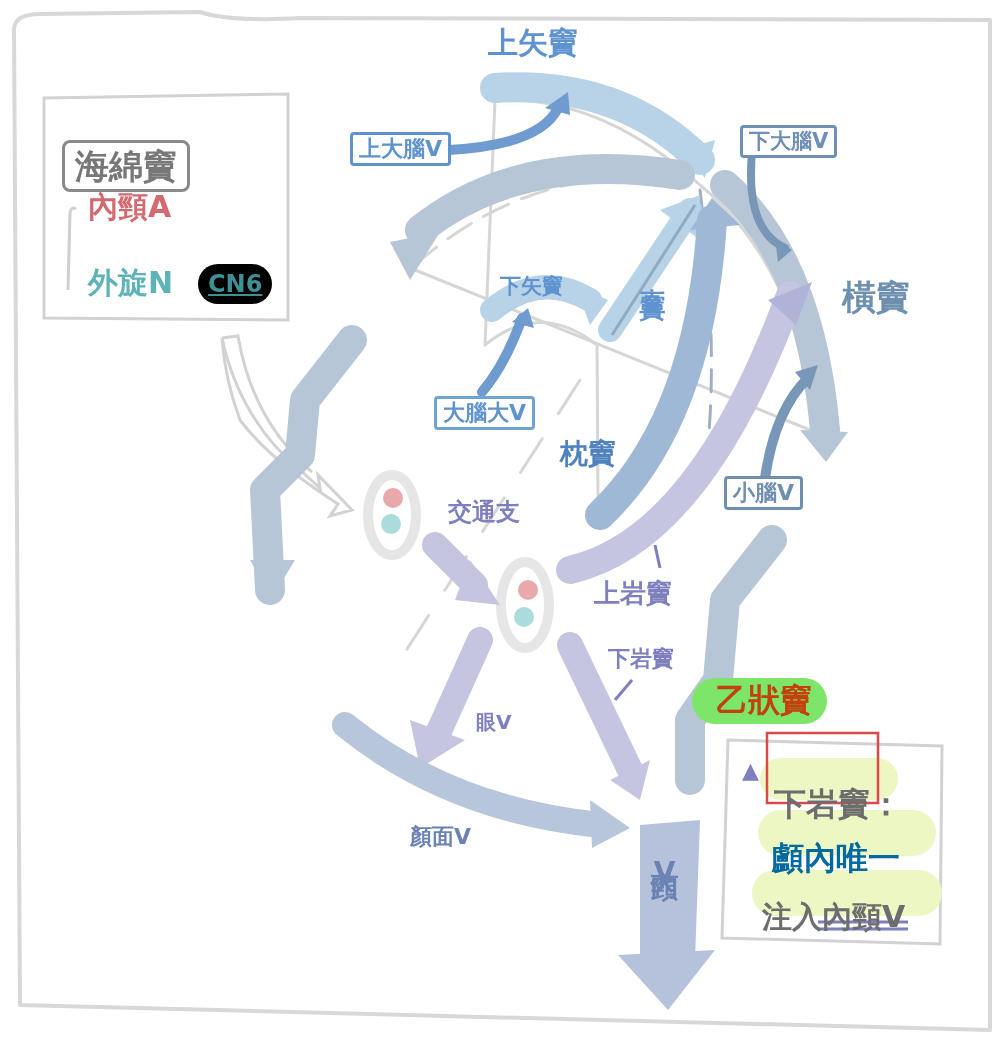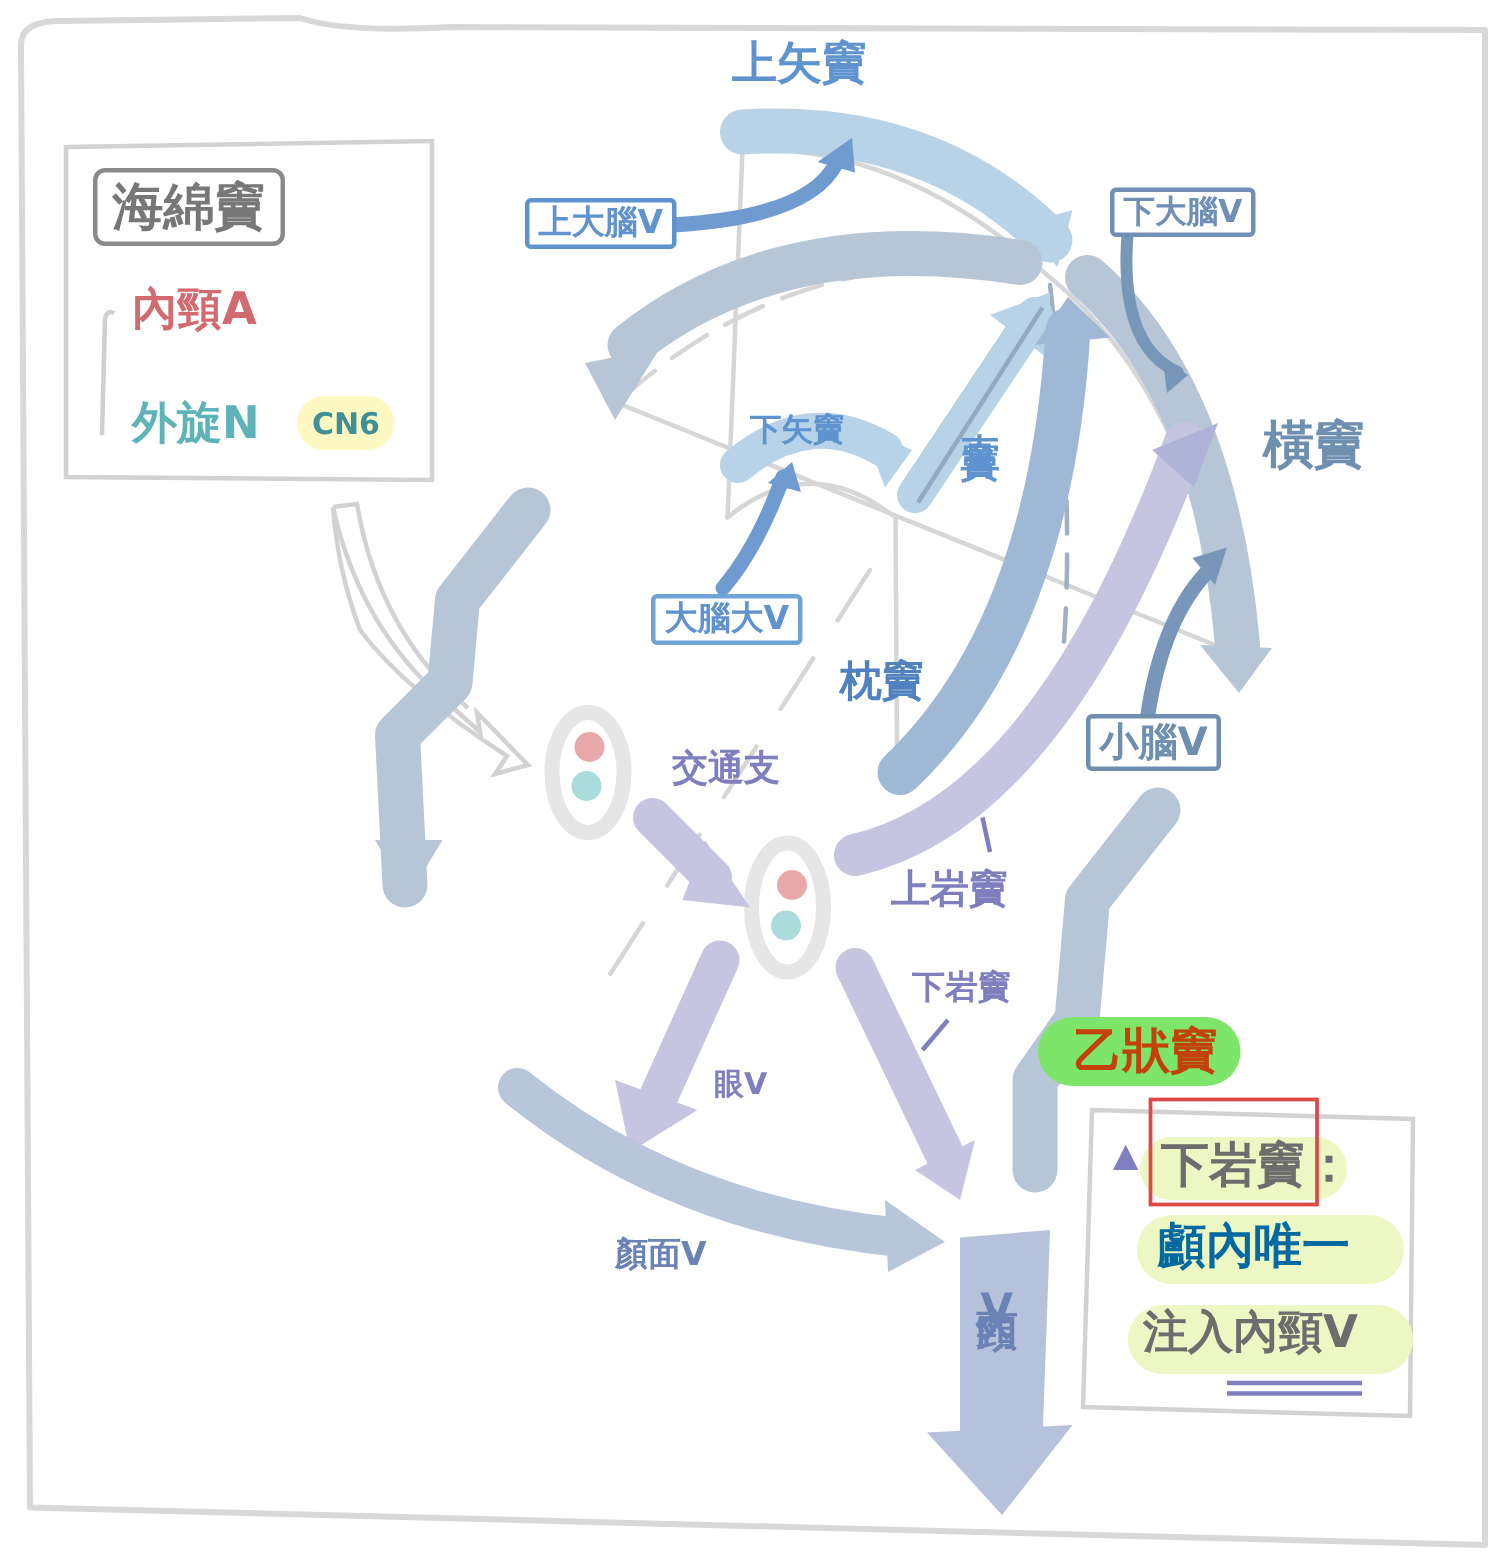--- a/index.html
+++ b/index.html
@@ -5,21 +5,21 @@
     html, body { margin: 0; padding: 0; background: #ffffff; }
     body { width: 1000px; height: 1041px; position: relative; overflow: hidden;
            font-family: "DejaVu Sans", sans-serif; }
     #canvas { position: absolute; left: 0; top: 0; width: 1000px; height: 1041px; }
     .lbl { position: absolute; white-space: nowrap; font-weight: bold; line-height: 1; }
     .boxed { border: 3px solid; border-radius: 4px; padding: 3px 6px; background: #fff; }
     .c-blue { color: #5f93cf; }
     .c-blue-dk { color: #6f8fb6; }
     .c-purple { color: #7d7fbe; }
     .c-slate { color: #6f8fb0; }
-    .c-gray { color: #777777; }
+    .c-gray { color: #777777; margin-top: 28px; }
     .c-red { color: #d26a70; }
     .c-teal { color: #5db3b8; }
     .vert { writing-mode: vertical-rl; text-orientation: upright; letter-spacing: 4px; }
   </style>
 </head>
 <body>
 
 <svg id="canvas" viewBox="0 0 1000 1041" xmlns="http://www.w3.org/2000/svg">
 
   <path d="M14,30 Q14,14 40,14 L200,12 Q230,22 300,18 L990,20 L990,1030 L20,1005 Z" fill="none" stroke="#d8d8d8" stroke-width="4" stroke-linejoin="round"></path>
@@ -110,31 +110,31 @@
   <rect x="758" y="810" width="178" height="46" rx="23" fill="#ecf7c4"></rect>
   <rect x="752" y="870" width="190" height="46" rx="23" fill="#ecf7c4"></rect>
   <rect x="767" y="733" width="111" height="70" fill="none" stroke="#e04848" stroke-width="2.5"></rect>
   <line x1="818" y1="922" x2="908" y2="922" stroke="#7d7fbe" stroke-width="3"></line>
   <line x1="818" y1="929" x2="908" y2="929" stroke="#7d7fbe" stroke-width="3"></line>
 </svg>
 
 <div class="lbl c-gray boxed" style="left:62px;top:112px;font-size:34px;border-color:#8a8a8a;border-radius:8px;padding:6px 10px;">海綿竇</div>
 <div class="lbl c-red" style="left:88px;top:192px;font-size:30px;">內頸A</div>
 <div class="lbl c-teal" style="left:88px;top:268px;font-size:30px;">外旋N</div>
-<div class="lbl" style="left:198px;top:264px;font-size:20px;background:#fef9c3;color:#3e8f96;border-radius:20px;padding:8px 10px;">CN6</div>
+<div class="lbl" style="left:198px;top:264px;font-size:24px;background:#000000;color:#3e8f96;border-radius:20px;padding:8px 10px;text-decoration:underline;">CN6</div>
 
 <div class="lbl c-blue" style="left:488px;top:28px;font-size:30px;">上矢竇</div>
 <div class="lbl c-blue boxed" style="left:350px;top:132px;font-size:22px;border-color:#5f93cf;">上大腦V</div>
 <div class="lbl c-blue-dk boxed" style="left:740px;top:114px;font-size:21px;border-color:#6f8fb6;margin-top:11px;">下大腦V</div>
 <div class="lbl c-slate" style="left:842px;top:280px;font-size:34px;">橫竇</div>
 <div class="lbl c-blue" style="left:500px;top:252px;font-size:21px;margin-top:24px;">下矢竇</div>
 <div class="lbl c-blue vert" style="left:640px;top:268px;font-size:26px;">直竇</div>
 <div class="lbl c-blue boxed" style="left:392px;top:396px;font-size:22px;border-color:#6fa3d6;margin-left:42px;">大腦大V</div>
 <div class="lbl c-blue" style="left:560px;top:440px;font-size:28px;color:#4f82bf;">枕竇</div>
-<div class="lbl c-slate boxed" style="left:724px;top:476px;font-size:26px;border-color:#6f8fb0;">小腦V</div>
+<div class="lbl c-slate boxed" style="left:724px;top:476px;font-size:22px;border-color:#6f8fb0;">小腦V</div>
 
 <div class="lbl c-purple" style="left:448px;top:500px;font-size:24px;">交通支</div>
 <div class="lbl c-purple" style="left:594px;top:580px;font-size:26px;">上岩竇</div>
 <div class="lbl c-purple" style="left:608px;top:648px;font-size:22px;">下岩竇</div>
 <div class="lbl" style="left:716px;top:684px;font-size:32px;color:#c2410c;">乙狀竇</div>
 <div class="lbl c-purple" style="left:476px;top:712px;font-size:20px;">眼V</div>
 <div class="lbl c-slate" style="left:410px;top:826px;font-size:22px;color:#6b82b5;">顏面V</div>
 <div class="lbl vert" style="left:650px;top:848px;font-size:28px;color:#6b82b5;">內頸V</div>
 
 <div class="lbl" style="left:742px;top:760px;font-size:22px;color:#7d7fbe;">▲</div>

